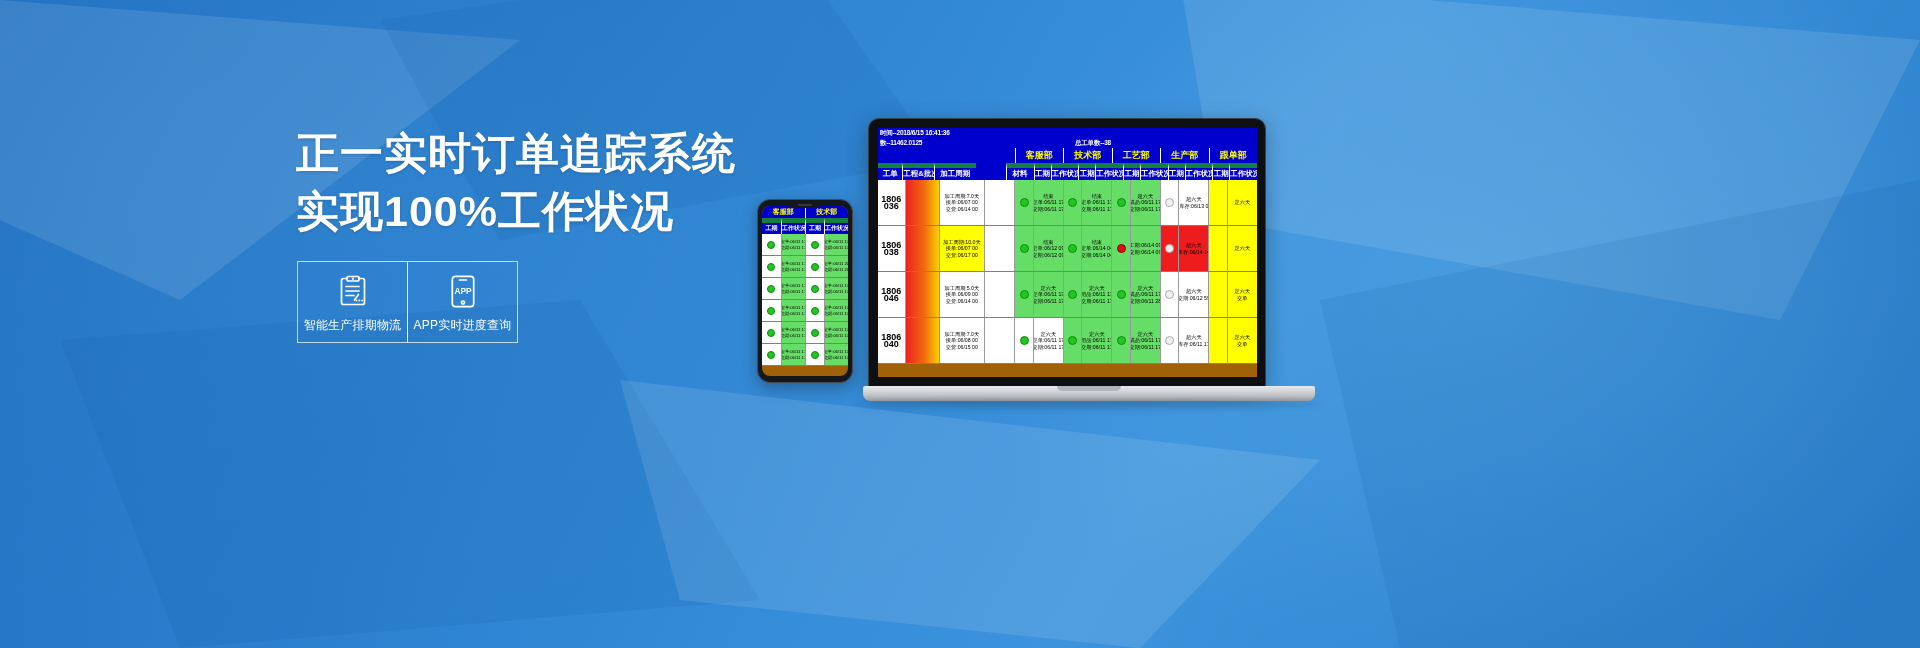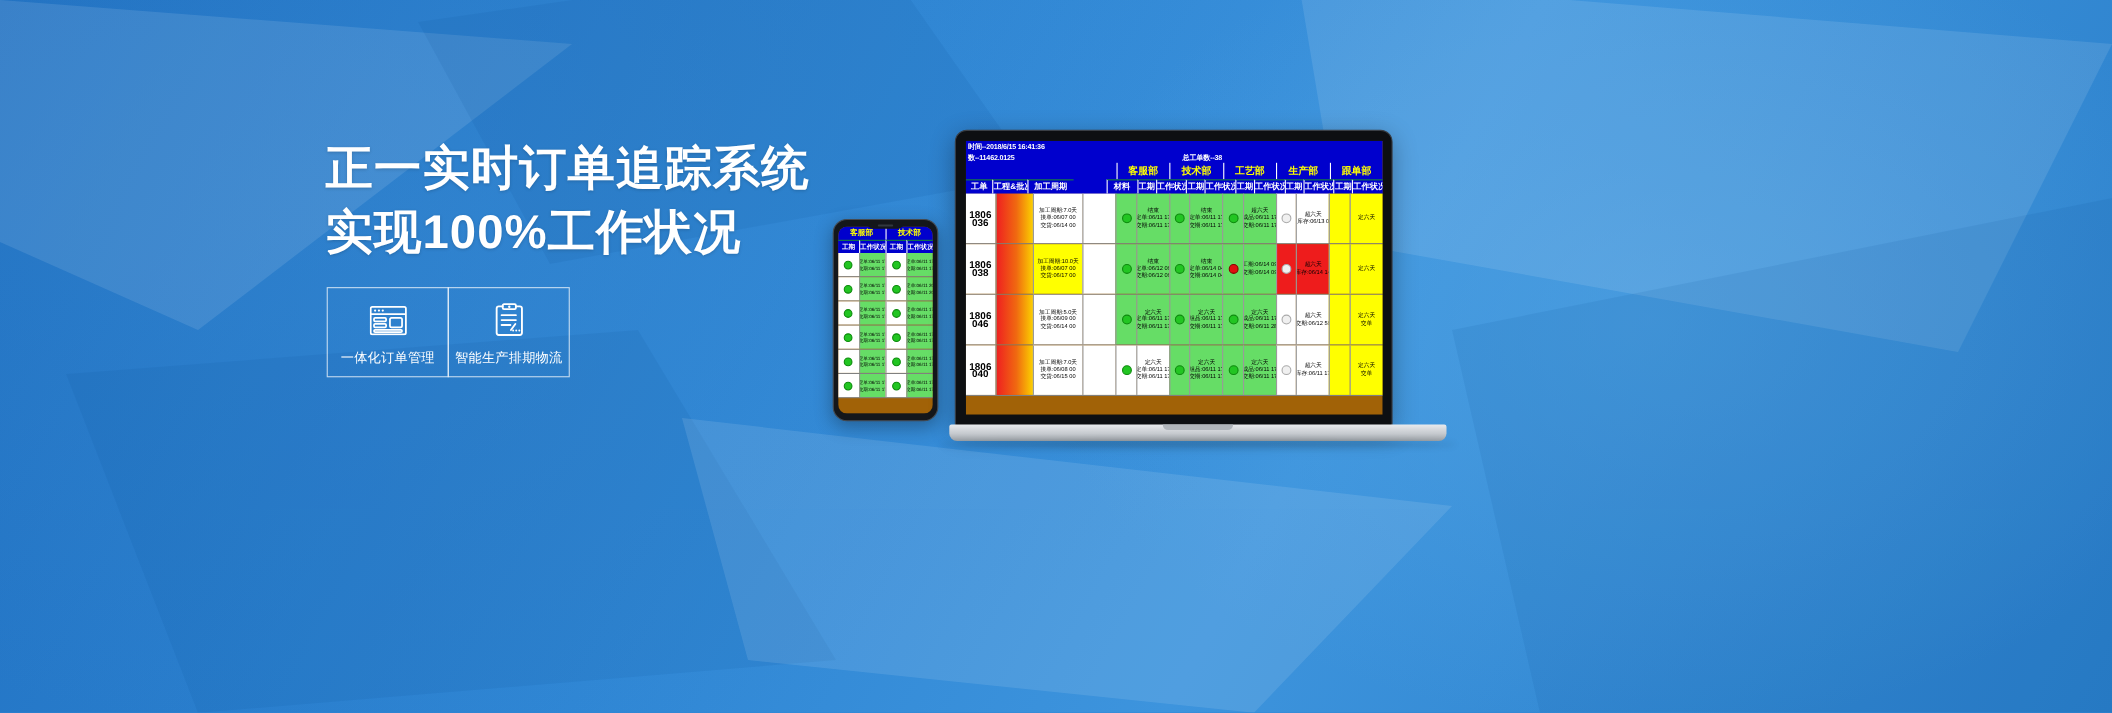--- a/index.html
+++ b/index.html
@@ -128,21 +128,21 @@
     white-space: nowrap;
   }
   .dept:first-child { border-left: none; }
   .colbar { display: flex; background:#0000cd; }
   .col {
     text-align: center;
     color: #ffffff;
     font-weight: bold;
     font-size: 7.5px;
     border-left: 1px solid #ffffff;
-    border-top: 1px solid #15803d;
+    border-top: 5px solid #15803d;
     padding: 1px 0;
     white-space: nowrap;
     overflow: hidden;
   }
   .col:first-child { border-left: none; }
 
   .rows { }
   .row { display: flex; border-bottom: 1px solid #808080; }
   .cell {
     border-left: 1px solid #9a9a9a;
@@ -211,55 +211,50 @@
       </svg>
   </div>
 
   <div id="left-col">
     <div class="headline">正一实时订单追踪系统</div>
     <div class="headline">实现100%工作状况</div>
   </div>
 
   <div id="features">
 
-    <div class="feature">
-      <span class="ficon">
-        <svg width="34" height="27" viewBox="0 0 34 27" fill="none" stroke="#ffffff" stroke-width="1.6">
-          <rect x="1" y="1" width="32" height="25" rx="1.5"></rect>
-          <line x1="1" y1="7.5" x2="33" y2="7.5"></line>
-          <circle cx="5" cy="4.3" r="1" fill="#fff" stroke="none"></circle>
-          <circle cx="8.5" cy="4.3" r="1" fill="#fff" stroke="none"></circle>
-          <circle cx="12" cy="4.3" r="1" fill="#fff" stroke="none"></circle>
-          <rect x="4" y="11" width="11" height="3.2" rx="1"></rect>
-          <rect x="4" y="16.5" width="11" height="3.2" rx="1"></rect>
-          <rect x="18.5" y="11" width="11" height="8.7" rx="1.5"></rect>
-          <rect x="4" y="21.8" width="25.5" height="2.2" rx="1"></rect>
-        </svg>
-      </span>
-      <span class="flabel">一体化订单管理</span>
-    </div>
 
     <div class="feature">
       <span class="ficon">
         <svg width="28" height="32" viewBox="0 0 28 32" fill="none" stroke="#ffffff" stroke-width="1.7" stroke-linecap="round">
           <path d="M8 3.5H4.5A2 2 0 0 0 2.5 5.5v22A2 2 0 0 0 4.5 29.5h19A2 2 0 0 0 25.5 27.5v-22A2 2 0 0 0 23.5 3.5H20"></path>
           <rect x="8" y="1.5" width="12" height="4.5" rx="1.2"></rect>
           <circle cx="14" cy="3.8" r="1.1" fill="#fff" stroke="none"></circle>
           <line x1="7" y1="11.5" x2="20" y2="11.5"></line>
           <line x1="7" y1="16" x2="20" y2="16"></line>
           <line x1="7" y1="20.5" x2="15" y2="20.5"></line>
           <path d="M19.5 19.5l-4 5.5"></path>
           <circle cx="17.5" cy="25.5" r=".9" fill="#fff" stroke="none"></circle>
           <circle cx="20.3" cy="25.5" r=".9" fill="#fff" stroke="none"></circle>
           <circle cx="23.1" cy="25.5" r=".9" fill="#fff" stroke="none"></circle>
         </svg>
       </span>
       <span class="flabel">智能生产排期物流</span>
     </div>
 
+    <div class="feature">
+      <span class="ficon">
+        <svg width="24" height="33" viewBox="0 0 24 33" fill="none" stroke="#ffffff" stroke-width="1.7">
+          <rect x="1.3" y="1.3" width="21.4" height="30.4" rx="3.2"></rect>
+          <line x1="8.5" y1="5" x2="15.5" y2="5" stroke-linecap="round"></line>
+          <circle cx="12" cy="27.6" r="1.6"></circle>
+          <text x="12" y="19.4" font-family="Liberation Sans, sans-serif" font-size="8.4" font-weight="bold" fill="#ffffff" stroke="none" text-anchor="middle">APP</text>
+        </svg>
+      </span>
+      <span class="flabel">APP实时进度查询</span>
+    </div>
 
   </div>
 
   <div id="phone">
     <div class="phone-body">
       <div class="notch"></div>
       <div class="phone-screen">
         <div class="dash mini">
           <div class="dash-head">
             <div class="deptbar">

